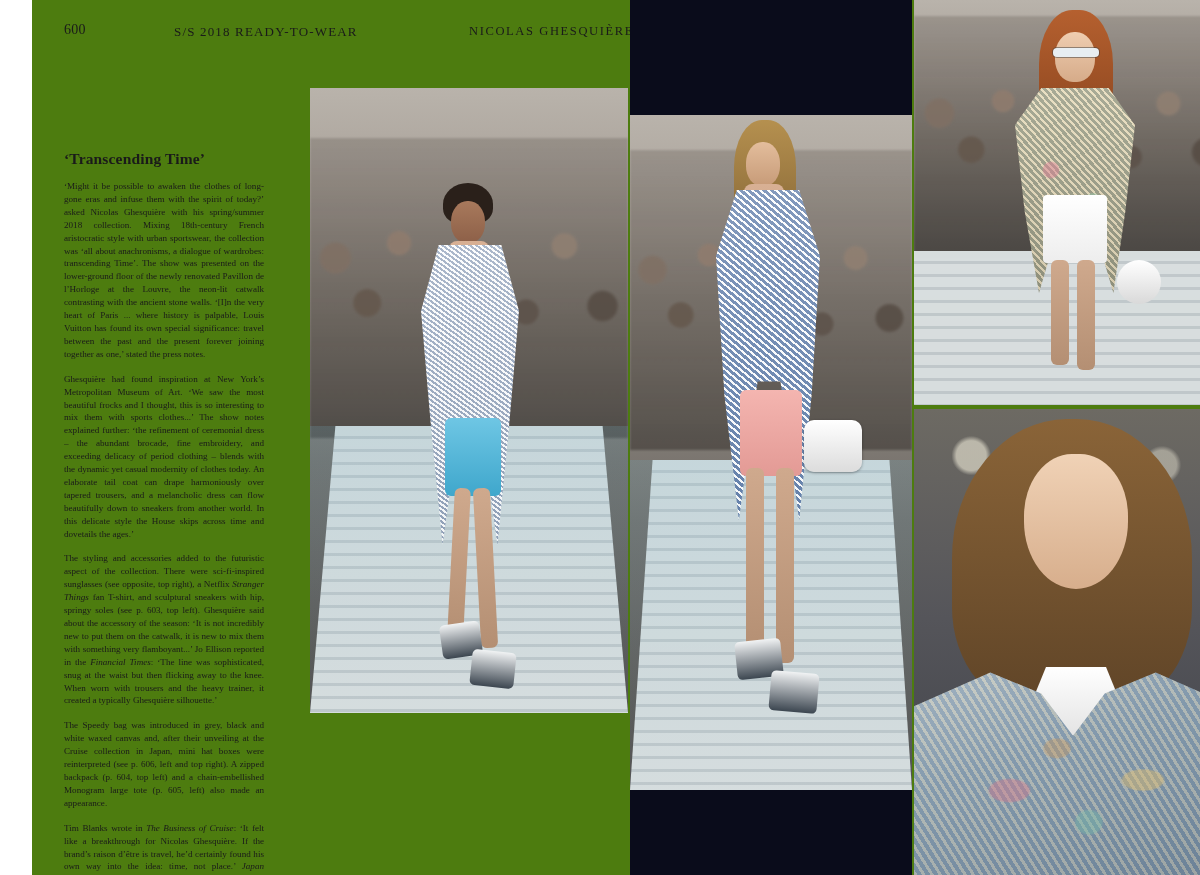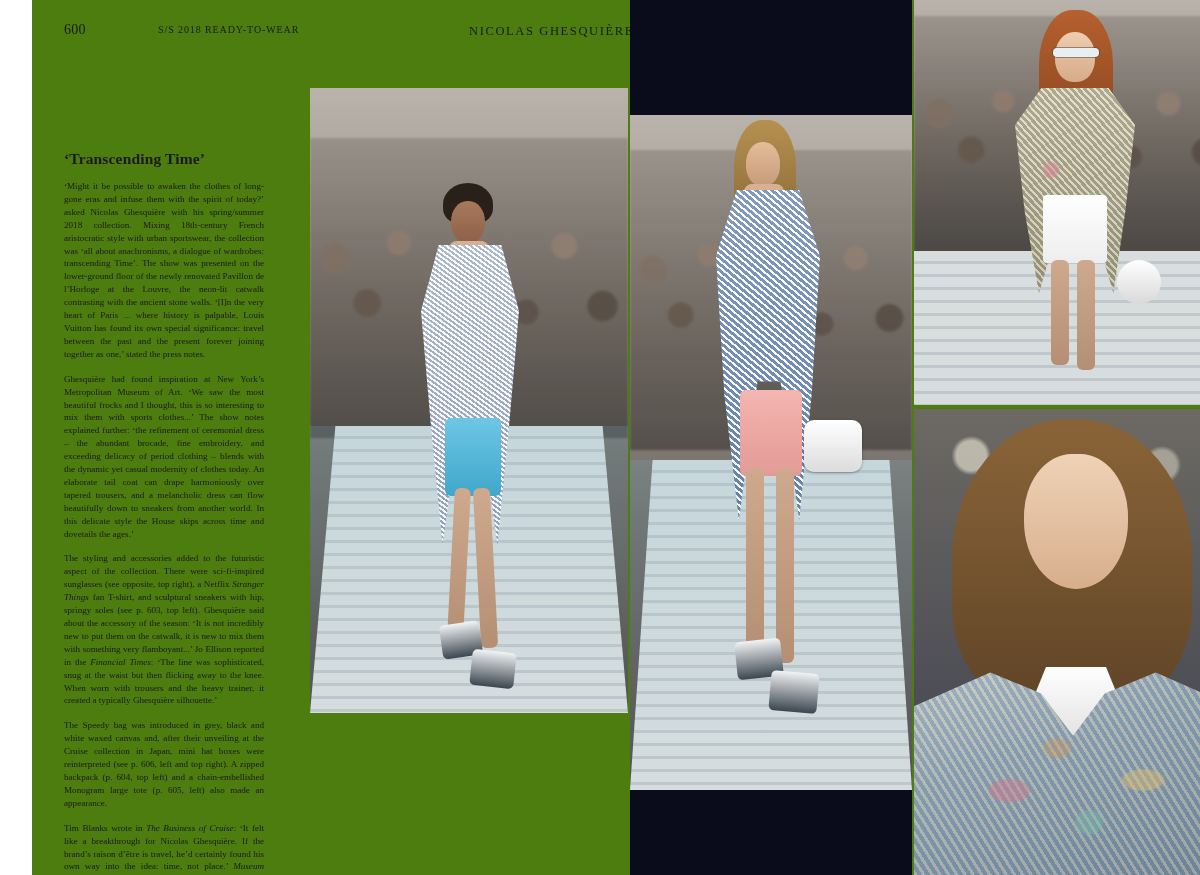--- a/index.html
+++ b/index.html
@@ -34,25 +34,25 @@
   }
   .folio {
     position: absolute;
     left: 0;
     top: -2px;
     font-size: 14px;
     letter-spacing: 0.02em;
   }
   .season {
     position: absolute;
-    left: 94px;
+    left: 110px;
     top: 0;
     font-variant: small-caps;
     letter-spacing: 0.09em;
-    font-size: 10px;
+    font-size: 13px;
   }
   .designer {
     position: absolute;
     left: 405px;
     top: 0;
     font-variant: small-caps;
     letter-spacing: 0.13em;
     font-size: 12.5px;
   }
 
@@ -176,21 +176,21 @@
     <span class="season">S/S 2018 READY-TO-WEAR</span>
     <span class="designer">NICOLAS GHESQUIÈRE</span>
   </div>
 
   <div class="text-col">
     <h1 class="article-title">‘Transcending Time’</h1>
     <p class="para">‘Might it be possible to awaken the clothes of long-gone eras and infuse them with the spirit of today?’ asked Nicolas Ghesquière with his spring/summer 2018 collection. Mixing 18th-century French aristocratic style with urban sportswear, the collection was ‘all about anachronisms, a dialogue of wardrobes: transcending Time’. The show was presented on the lower-ground floor of the newly renovated Pavillon de l’Horloge at the Louvre, the neon-lit catwalk contrasting with the ancient stone walls. ‘[I]n the very heart of Paris ... where history is palpable, Louis Vuitton has found its own special significance: travel between the past and the present forever joining together as one,’ stated the press notes.</p>
     <p class="para">Ghesquière had found inspiration at New York’s Metropolitan Museum of Art. ‘We saw the most beautiful frocks and I thought, this is so interesting to mix them with sports clothes...’ The show notes explained further: ‘the refinement of ceremonial dress – the abundant brocade, fine embroidery, and exceeding delicacy of period clothing – blends with the dynamic yet casual modernity of clothes today. An elaborate tail coat can drape harmoniously over tapered trousers, and a melancholic dress can flow beautifully down to sneakers from another world. In this delicate style the House skips across time and dovetails the ages.’</p>
     <p class="para">The styling and accessories added to the futuristic aspect of the collection. There were sci-fi-inspired sunglasses (see opposite, top right), a Netflix <i>Stranger Things</i> fan T-shirt, and sculptural sneakers with hip, springy soles (see p. 603, top left). Ghesquière said about the accessory of the season: ‘It is not incredibly new to put them on the catwalk, it is new to mix them with something very flamboyant...’ Jo Ellison reported in the <i>Financial Times</i>: ‘The line was sophisticated, snug at the waist but then flicking away to the knee. When worn with trousers and the heavy trainer, it created a typically Ghesquière silhouette.’</p>
     <p class="para">The Speedy bag was introduced in grey, black and white waxed canvas and, after their unveiling at the Cruise collection in Japan, mini hat boxes were reinterpreted (see p. 606, left and top right). A zipped backpack (p. 604, top left) and a chain-embellished Monogram large tote (p. 605, left) also made an appearance.</p>
-    <p class="para">Tim Blanks wrote in <i>The Business of Cruise</i>: ‘It felt like a breakthrough for Nicolas Ghesquière. If the brand’s raison d’être is travel, he’d certainly found his own way into the idea: time, not place.’ <i>Museum</i> concluded: ‘Ghesquière’s neat trick here was making the past look like the future.’</p>
+    <p class="para">Tim Blanks wrote in <i>The Business of Cruise</i>: ‘It felt like a breakthrough for Nicolas Ghesquière. If the brand’s raison d’être is travel, he’d certainly found his own way into the idea: time, not place.’ <i>Japan</i> concluded: ‘Ghesquière’s neat trick here was making the past look like the future.’</p>
   </div>
 
   <div class="photo" id="photo-runway-1">
     <div class="inner">
       <div class="hall-bg"></div>
       <div class="crowd"></div>
       <div class="runway-floor narrow"></div>
       <div class="blue-strip"></div>
 
       <div class="model" style="left:105px; top:95px; width:110px; height:530px;">

